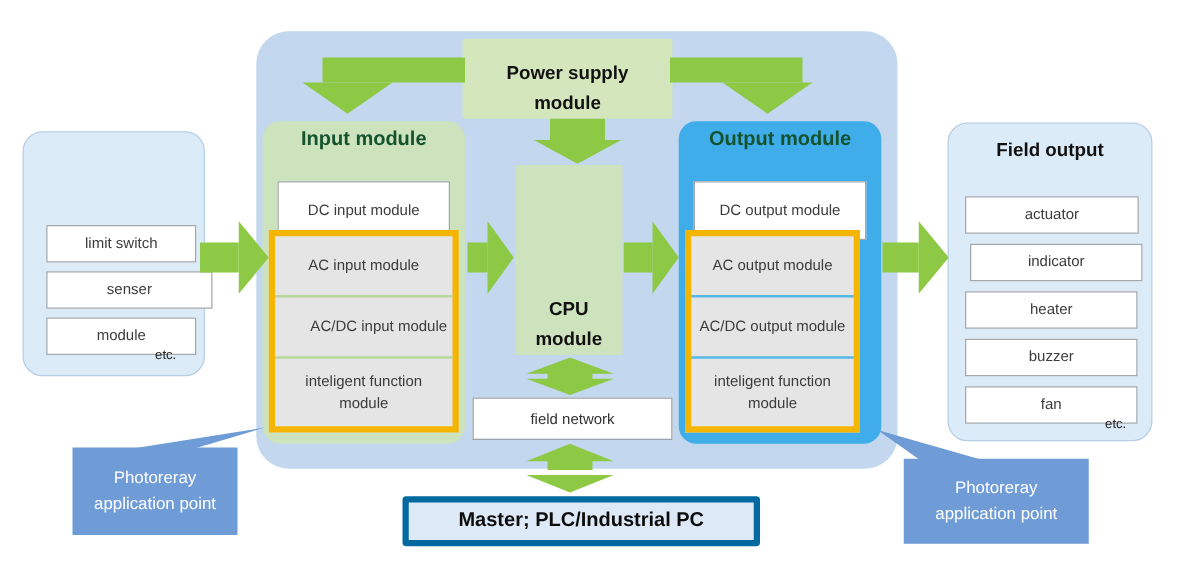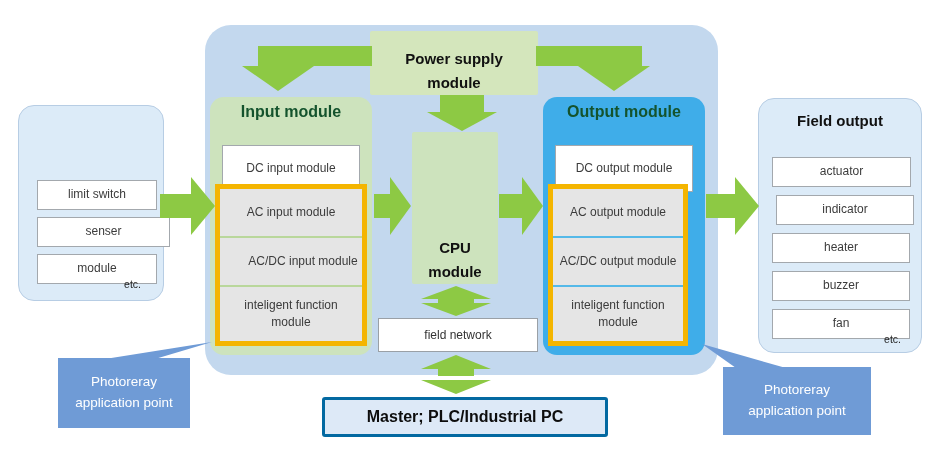--- a/index.html
+++ b/index.html
@@ -36,21 +36,21 @@
   .divider{width:100%;flex:0 0 2px;}
   .div-green{background:#b9d79b;}
   .div-blue{background:#55b9e8;}
   
   .green-box{background:#d4e6bc;display:flex;flex-direction:column;align-items:center;justify-content:flex-end;}
   .green-box .ln{font-weight:700;font-size:15px;color:#111;line-height:1.6;}
   
   .net-box{background:#ffffff;border:1px solid #9aa0a6;display:flex;align-items:center;justify-content:center;font-size:12px;color:#333;}
   
   .master-box{
-    background:#dde9f7;border:3px solid #0369a1;border-radius:3px;
+    background:#dde9f7;border:5px solid #0369a1;border-radius:3px;
     display:flex;align-items:center;justify-content:center;
     font-weight:700;font-size:16px;color:#0d0d0d;
   }
   
   .callout{
     background:#6f9bd6;color:#ffffff;text-align:center;
     display:flex;flex-direction:column;align-items:center;justify-content:center;
     font-size:13.5px;line-height:1.55;
   }
   svg.arrow-layer{position:absolute;left:0;top:0;pointer-events:none;}

